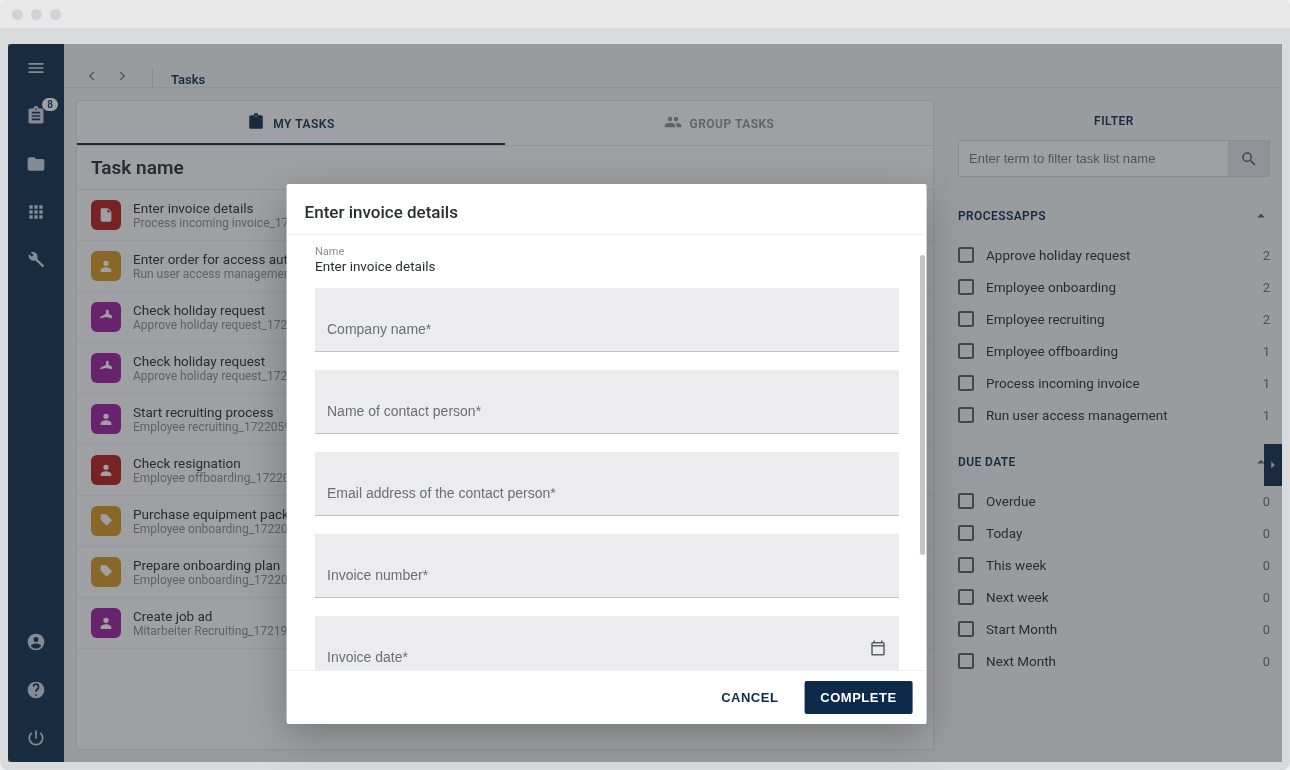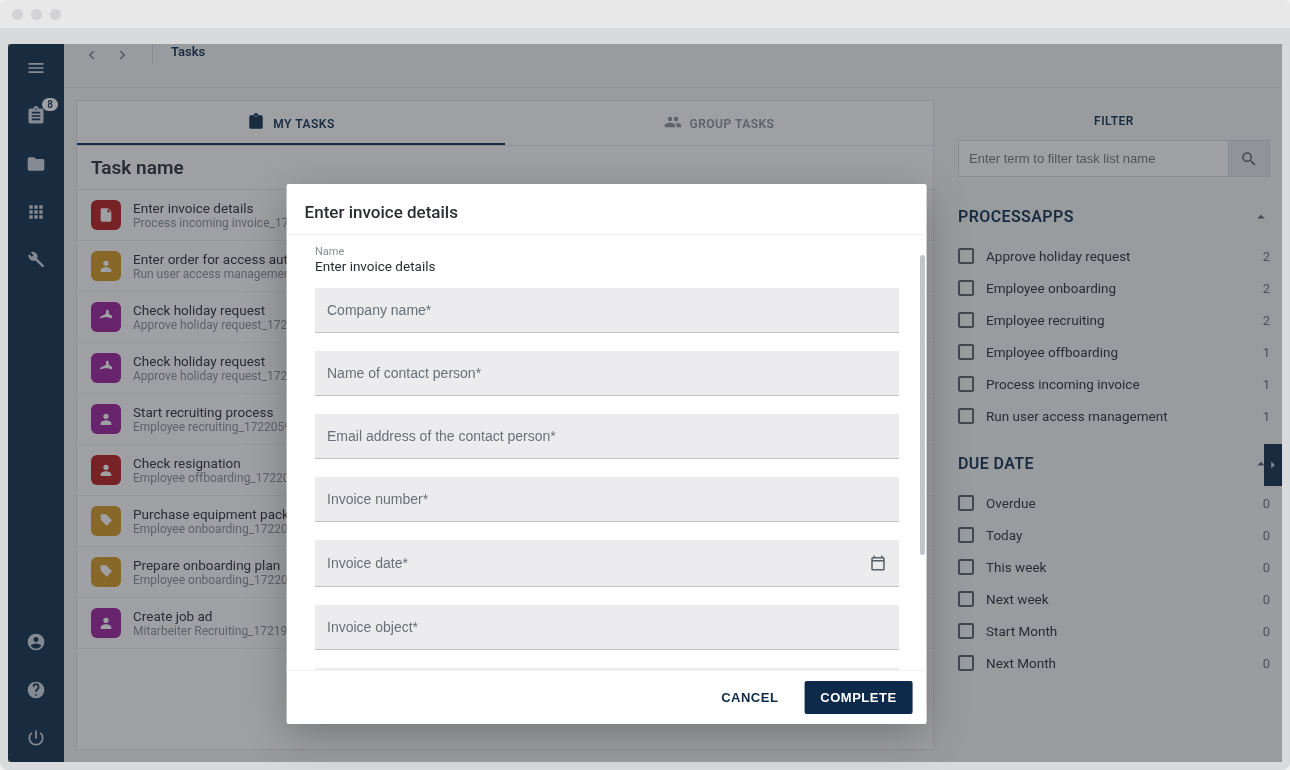--- a/index.html
+++ b/index.html
@@ -8,21 +8,21 @@
 .title-bar { height:28px; background:#e8e8e9; display:flex; align-items:center; padding-left:12px; gap:8px; }
 .dot { width:11px; height:11px; border-radius:50%; background:#d3d3d6; }
 .chrome { position:absolute; top:28px; left:0; right:0; bottom:0; border-radius:0 0 8px 8px; overflow:hidden; background:#fff; margin:16px 8px 8px 8px; border-radius:4px;}
 .app { display:flex; width:100%; height:100%; }
 .sidebar { width:56px; background:#0d2a4a; color:#cfd8e3; display:flex; flex-direction:column; justify-content:space-between; padding:12px 0; }
 .side-group { display:flex; flex-direction:column; align-items:center; gap:24px; }
 .side-icon { width:24px; height:24px; display:flex; align-items:center; justify-content:center; position:relative; cursor:pointer; }
 .side-icon svg { fill:#cfd8e3; }
 .badge { position:absolute; top:-6px; right:-10px; background:#fff; color:#0d2a4a; font-size:10px; font-weight:600; border-radius:8px; padding:1px 5px; }
 .main { flex:1; display:flex; flex-direction:column; background:#f6f7f8; }
-.topbar { height:44px; display:flex; align-items:flex-start; padding:0 16px; gap:10px; background:#f6f7f8; border-bottom:1px solid #e4e6e9; }
+.topbar { height:44px; display:flex; align-items:flex-end; padding:0 16px; gap:10px; background:#f6f7f8; border-bottom:1px solid #e4e6e9; }
 .nav-btn { width:22px; height:22px; display:flex; align-items:center; justify-content:center; cursor:pointer; color:#7a7f87;}
 .nav-btn svg { fill:#7a7f87; }
 .topbar .divider { width:1px; height:20px; background:#d9dce0; margin:0 8px; }
 .breadcrumb { color:#0d2a4a; font-size:13px; font-weight:600; }
 .content { display:flex; flex:1; overflow:hidden; padding:12px 12px 12px 12px; gap:24px;}
 .left-panel { flex:1; background:#fff; border:1px solid #e4e6e9; display:flex; flex-direction:column; overflow:hidden;}
 .tabs { display:flex; border-bottom:1px solid #e4e6e9; }
 .tab { flex:1; text-align:center; padding:12px 0; font-size:12px; font-weight:600; letter-spacing:0.5px; color:#8a8f96; cursor:pointer; display:flex; align-items:flex-end; justify-content:center; gap:8px; border-bottom:2px solid transparent; }
 .tab.active { color:#0d2a4a; border-bottom-color:#0d2a4a; }
 .tab svg { fill:currentColor; width:18px; height:18px; }
@@ -37,38 +37,38 @@
 .task-text { display:flex; flex-direction:column; overflow:hidden; }
 .task-title { font-size:13.5px; color:#2a2e33; white-space:nowrap; overflow:hidden; text-overflow:ellipsis; max-width:190px;}
 .task-sub { font-size:12px; color:#8a8f96; white-space:nowrap; overflow:hidden; text-overflow:ellipsis; max-width:190px; }
 .right-panel { width:312px; display:flex; flex-direction:column; gap:0; }
 .filter-title { text-align:center; font-size:12px; font-weight:600; color:#0d2a4a; letter-spacing:0.5px; padding:14px 0 12px; }
 .search-wrap { display:flex; margin-bottom:24px;}
 .search-field { flex:1; border:1px solid #d9dce0; border-right:none; background:#fff; padding:10px 10px; font-size:13px; color:#333; outline:none; }
 .search-btn { width:42px; border:1px solid #d9dce0; background:#e6e7ea; display:flex; align-items:center; justify-content:center; cursor:pointer; }
 .search-btn svg { fill:#5a5f66; width:18px; height:18px; }
 .filter-section { margin-bottom:16px; }
-.filter-head { display:flex; justify-content:space-between; align-items:center; padding:6px 0; font-size:16px; font-weight:600; letter-spacing:0.4px; color:#0d2a4a; cursor:pointer; }
+.filter-head { display:flex; justify-content:space-between; align-items:center; padding:6px 0; font-size:12px; font-weight:600; letter-spacing:0.4px; color:#0d2a4a; cursor:pointer; }
 .filter-head svg { fill:#5a5f66; width:18px; height:18px; }
 .filter-items { display:flex; flex-direction:column; gap:0; margin-top:8px;}
 .filter-item { display:flex; align-items:center; gap:12px; padding:8px 0; cursor:pointer; }
 .chk { width:16px; height:16px; border:2px solid #5a5f66; border-radius:2px; flex-shrink:0;}
 .filter-label { flex:1; font-size:13.5px; color:#2a2e33; }
 .filter-count { font-size:13px; color:#6a6f76; }
 .side-handle { position:absolute; right:0; top:400px; width:18px; height:42px; background:#0d2a4a; display:flex; align-items:center; justify-content:center; cursor:pointer; }
 .side-handle svg { fill:#cfd8e3; width:14px; height:14px;}
 
 .overlay { position:absolute; top:28px; left:0; right:0; bottom:0; margin:16px 8px 8px 8px; background:rgba(40,44,50,0.45); }
 .dialog { position:absolute; width:640px; left:50%; transform:translateX(-56%); top:140px; background:#fff; box-shadow:0 12px 40px rgba(0,0,0,0.25); border-radius:2px; display:flex; flex-direction:column; max-height:540px;}
 .dialog-header { padding:18px 18px 12px; font-size:17px; font-weight:500; color:#2a2e33; border-bottom:1px solid #eef0f2; }
 .dialog-body { padding:10px 28px 6px; overflow-y:auto; flex:1; }
 .meta-label { font-size:11px; color:#8a8f96; }
 .meta-value { font-size:13.5px; color:#2a2e33; margin-bottom:14px; }
 .field { background:#ececee; border-bottom:1px solid #bfc2c7; padding:14px 12px; margin-bottom:18px; font-size:14px; color:#6a6f76; position:relative; display:flex; align-items:center; justify-content:space-between; }
-.field input { border:none; background:transparent; width:100%; font-size:14px; color:#333; outline:none; }
+.field input { border:none; background:transparent; width:100%; font-size:14px; color:#333; outline:none;margin-top:19px; }
 .field input::placeholder { color:#6a6f76; }
 .field svg { fill:#5a5f66; width:18px; height:18px; flex-shrink:0; margin-left:8px;}
 .dialog-footer { padding:10px 14px; display:flex; justify-content:flex-end; gap:16px; align-items:center; border-top:1px solid #eef0f2;}
 .btn-text { color:#0d2a4a; font-size:13px; font-weight:600; letter-spacing:0.5px; background:none; border:none; cursor:pointer; padding:8px 10px; }
 .btn-primary { background:#0d2a4a; color:#fff; font-size:13px; font-weight:600; letter-spacing:0.5px; border:none; padding:9px 16px; cursor:pointer; border-radius:2px;}
 .dialog-scroll { position:absolute; right:2px; top:20px; width:5px; height:300px; background:#c2c5c9; border-radius:3px;}
 </style>
 </head>
 <body>
 

